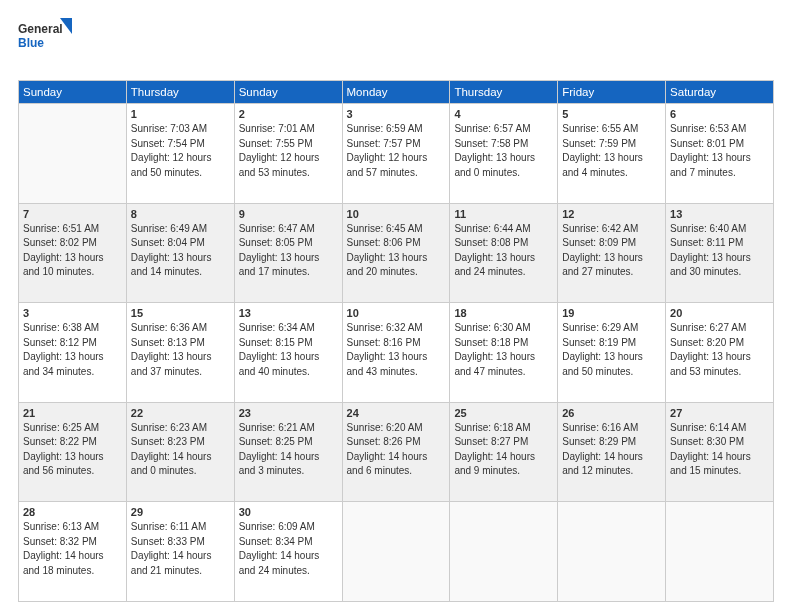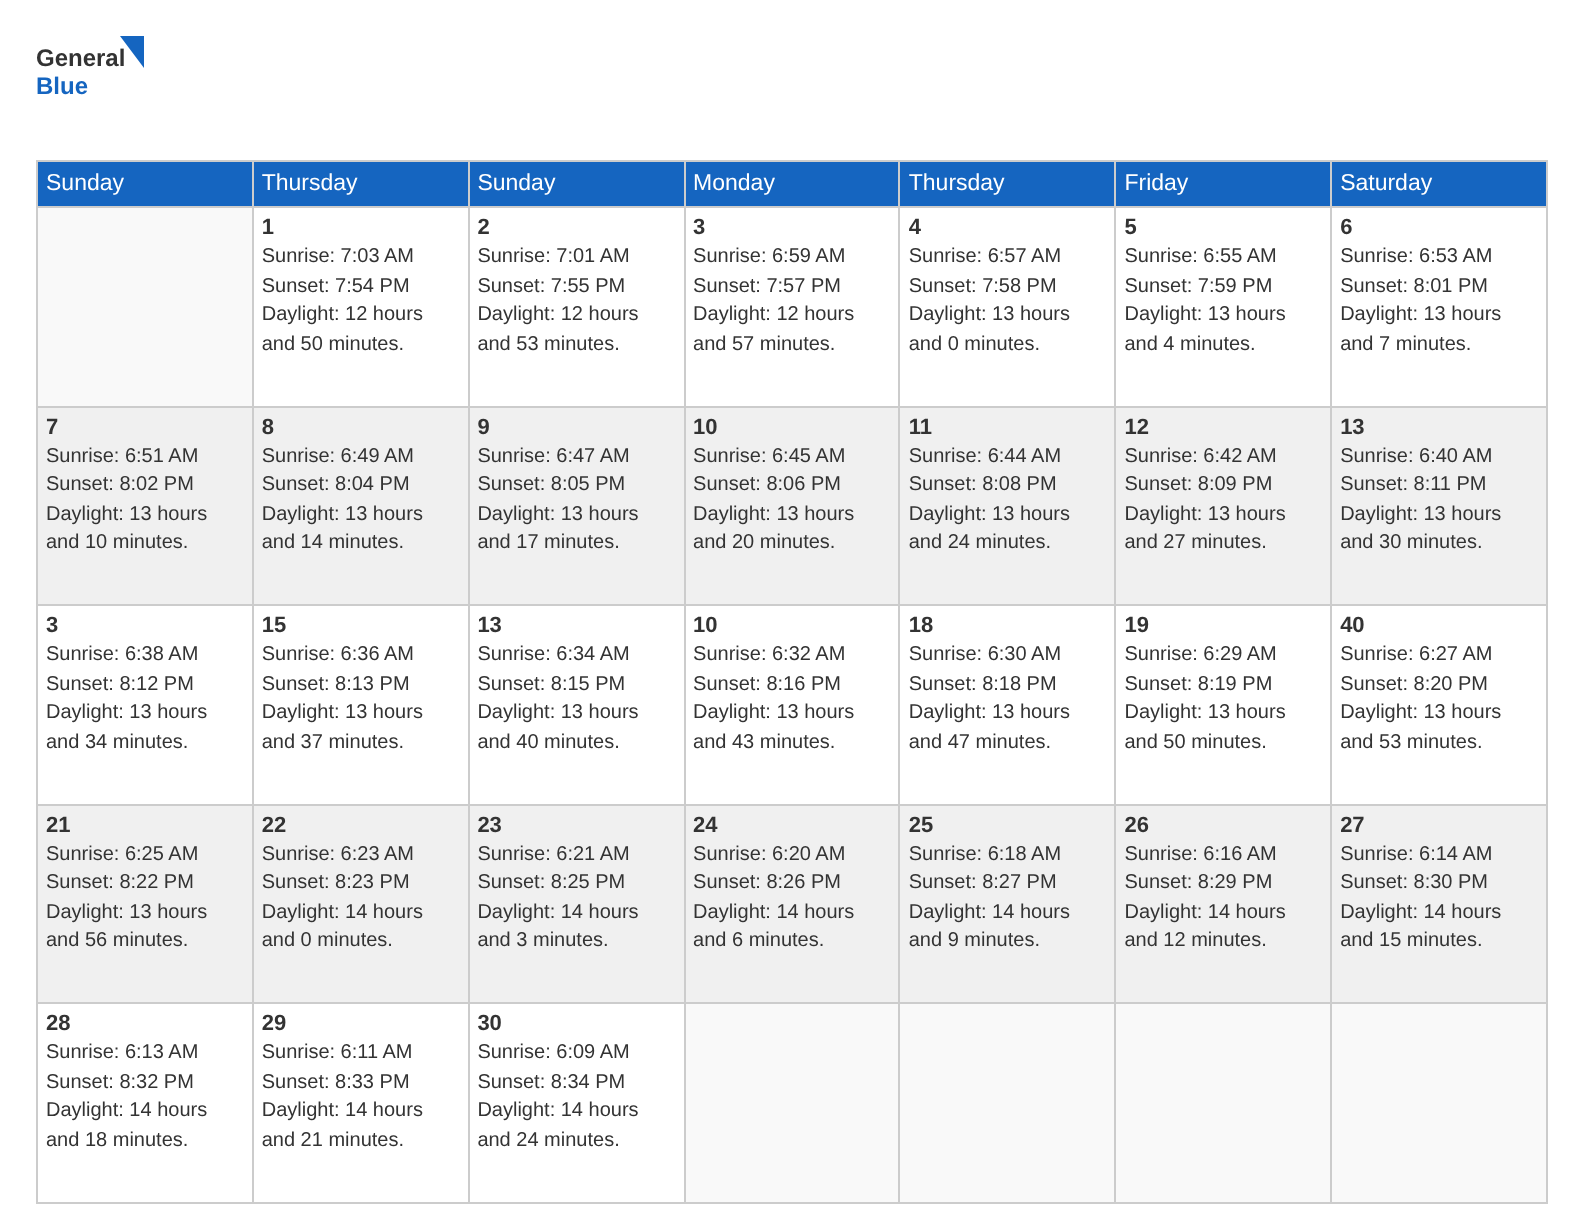--- a/index.html
+++ b/index.html
@@ -191,21 +191,21 @@
           </td>
           <td>
             <div class="day-num">18</div>
             <div class="day-info">Sunrise: 6:30 AM<br>Sunset: 8:18 PM<br>Daylight: 13 hours<br>and 47 minutes.</div>
           </td>
           <td>
             <div class="day-num">19</div>
             <div class="day-info">Sunrise: 6:29 AM<br>Sunset: 8:19 PM<br>Daylight: 13 hours<br>and 50 minutes.</div>
           </td>
           <td>
-            <div class="day-num">40</div>
+            <div class="day-num">20</div>
             <div class="day-info">Sunrise: 6:27 AM<br>Sunset: 8:20 PM<br>Daylight: 13 hours<br>and 53 minutes.</div>
           </td>
         </tr>
         <tr class="row-stripe">
           <td>
             <div class="day-num">21</div>
             <div class="day-info">Sunrise: 6:25 AM<br>Sunset: 8:22 PM<br>Daylight: 13 hours<br>and 56 minutes.</div>
           </td>
           <td>
             <div class="day-num">22</div>

